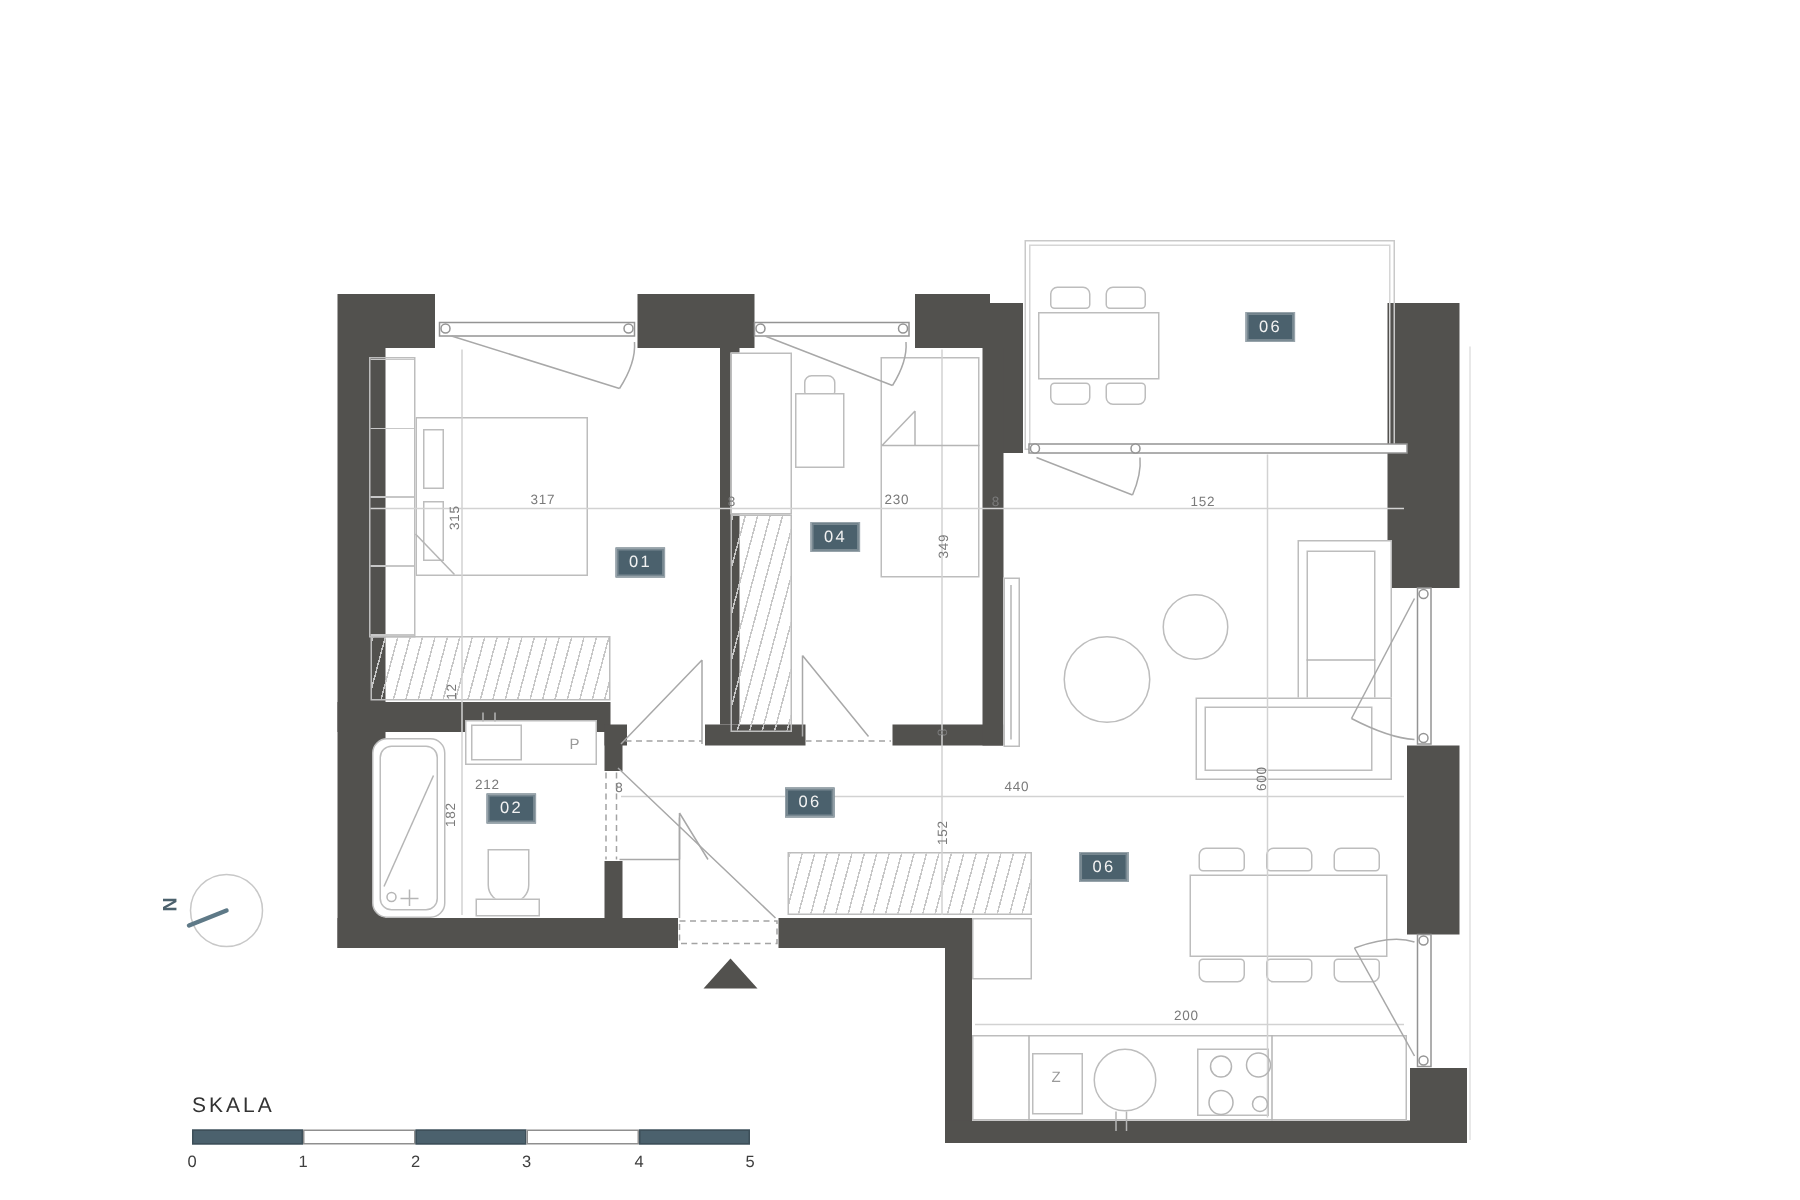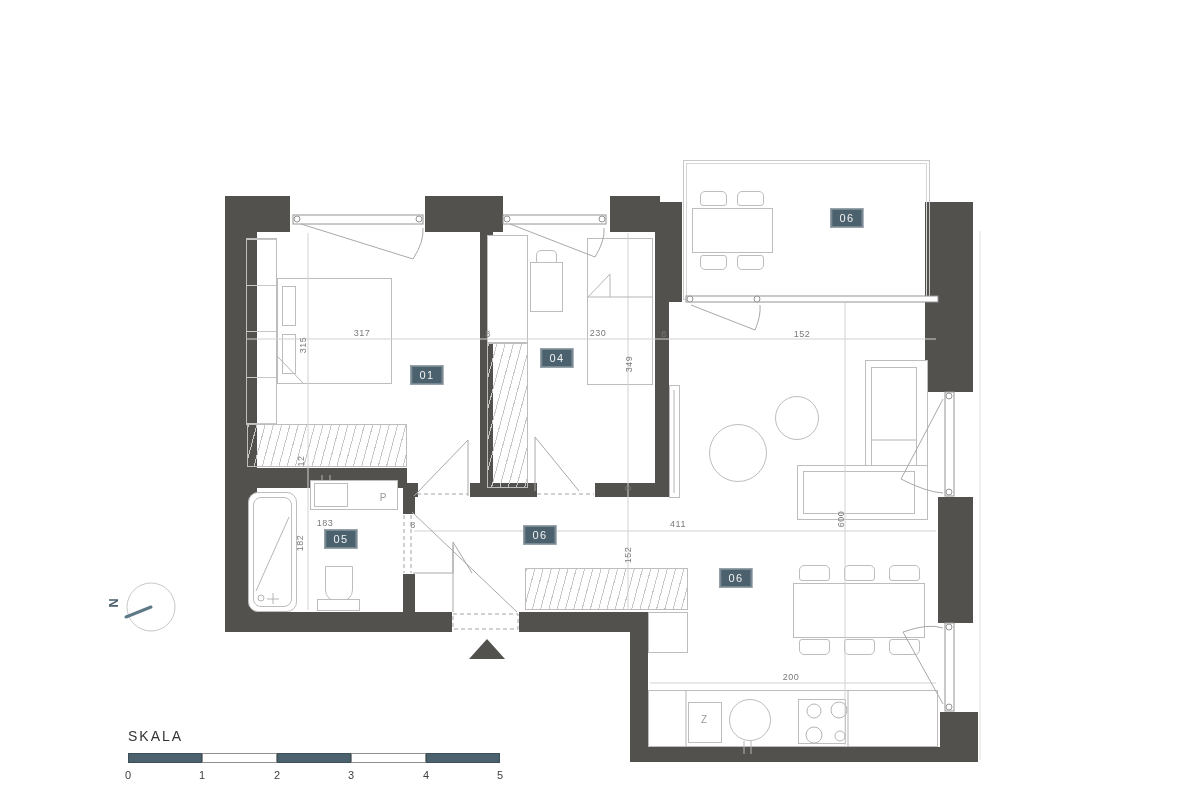--- a/index.html
+++ b/index.html
@@ -182,35 +182,35 @@
       <path d="M151,607 L126,617" stroke="#5e7987" stroke-width="3" stroke-linecap="round"></path>
     </g>
 
     <polygon points="487,639 505,659 469,659" fill="#52514e"></polygon>
   </svg>
 
   <div class="badge" style="left:540px;top:535px">06</div>
   <div class="badge" style="left:736px;top:578px">06</div>
   <div class="badge" style="left:427px;top:375px">01</div>
   <div class="badge" style="left:557px;top:358px">04</div>
-  <div class="badge" style="left:341px;top:539px">05</div>
+  <div class="badge" style="left:341px;top:539px">02</div>
   <div class="badge" style="left:847px;top:218px">06</div>
 
   <span class="dim" style="left:362px;top:333px">317</span>
   <span class="dim v" style="left:303px;top:345px">315</span>
   <span class="dim" style="left:488px;top:334px">8</span>
   <span class="dim" style="left:598px;top:333px">230</span>
   <span class="dim" style="left:664px;top:334px">8</span>
   <span class="dim" style="left:802px;top:334px">152</span>
   <span class="dim v" style="left:629px;top:364px">349</span>
   <span class="dim v" style="left:301px;top:461px">12</span>
   <span class="dim v" style="left:628px;top:488px">8</span>
-  <span class="dim" style="left:325px;top:523px">183</span>
+  <span class="dim" style="left:325px;top:523px">212</span>
   <span class="dim" style="left:413px;top:525px">8</span>
-  <span class="dim" style="left:678px;top:524px">411</span>
+  <span class="dim" style="left:678px;top:524px">440</span>
   <span class="dim v" style="left:628px;top:555px">152</span>
   <span class="dim v" style="left:300px;top:543px">182</span>
   <span class="dim v" style="left:841px;top:519px">600</span>
   <span class="dim" style="left:791px;top:677px">200</span>
 
   <span class="fixture" style="left:383px;top:497px">P</span>
   <span class="fixture" style="left:704px;top:719px">Z</span>
 
   <span class="compass-n" style="left:113px;top:603px">N</span>
 

